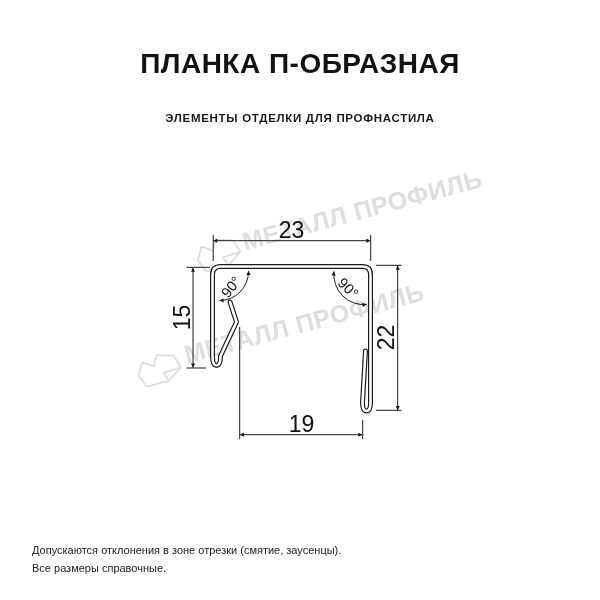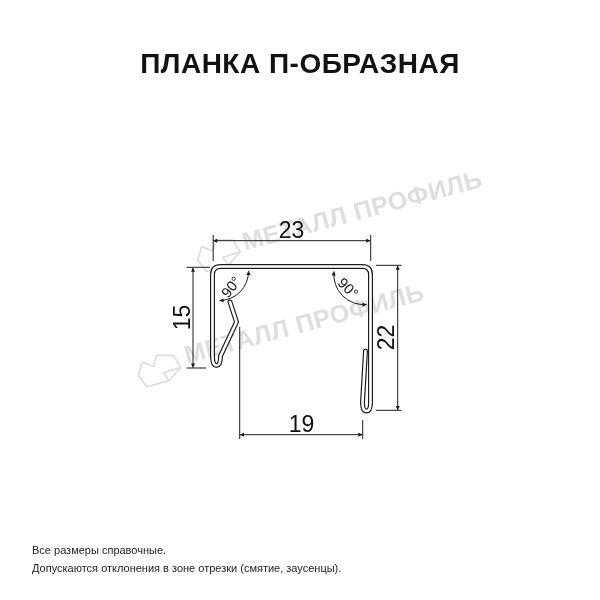--- a/index.html
+++ b/index.html
@@ -24,20 +24,21 @@
   .angtxt{font-size:14.5px;fill:#111;}
   .wmtxt{font-size:25px;font-weight:bold;letter-spacing:.5px;}
 </style>
 </head>
 <body>
 
 <div id="page">
 
   <div class="title"><span>ПЛАНКА П-ОБРАЗНАЯ</span><br></div>
 
+  <div class="subtitle">ЭЛЕМЕНТЫ ОТДЕЛКИ ДЛЯ ПРОФНАСТИЛА</div>
 
   <svg width="600" height="600" viewBox="0 0 600 600">
     <defs>
       <marker id="arw" viewBox="0 0 10 10" refX="9.7" refY="5" markerWidth="9" markerHeight="4.2" orient="auto-start-reverse">
         <path d="M0 0 L10 5 L0 10 z" fill="#1c1c1c"></path>
       </marker>
     </defs>
 
     <g fill="none" stroke="none">
       <g transform="translate(245,250.5) rotate(-15)">
@@ -109,17 +110,17 @@
 
     <text class="dimtxt" x="291.5" y="238" text-anchor="middle">23</text>
     <text class="dimtxt" transform="translate(189.5,317.5) rotate(-90)" text-anchor="middle">15</text>
     <text class="dimtxt" transform="translate(393.5,337.5) rotate(-90)" text-anchor="middle">22</text>
     <text class="dimtxt" x="301.5" y="431.8" text-anchor="middle">19</text>
     <text class="angtxt" transform="translate(235,290) rotate(-52)" text-anchor="middle">90°</text>
     <text class="angtxt" transform="translate(344.5,291.5) rotate(45)" text-anchor="middle">90°</text>
   </svg>
 
   <div class="footer">
+    <div>Допускаются отклонения в зоне отрезки (смятие, заусенцы).</div>
     <div>Все размеры справочные.</div>
-    <div>Допускаются отклонения в зоне отрезки (смятие, заусенцы).</div>
   </div>
 
 </div>
 
 </body></html>

